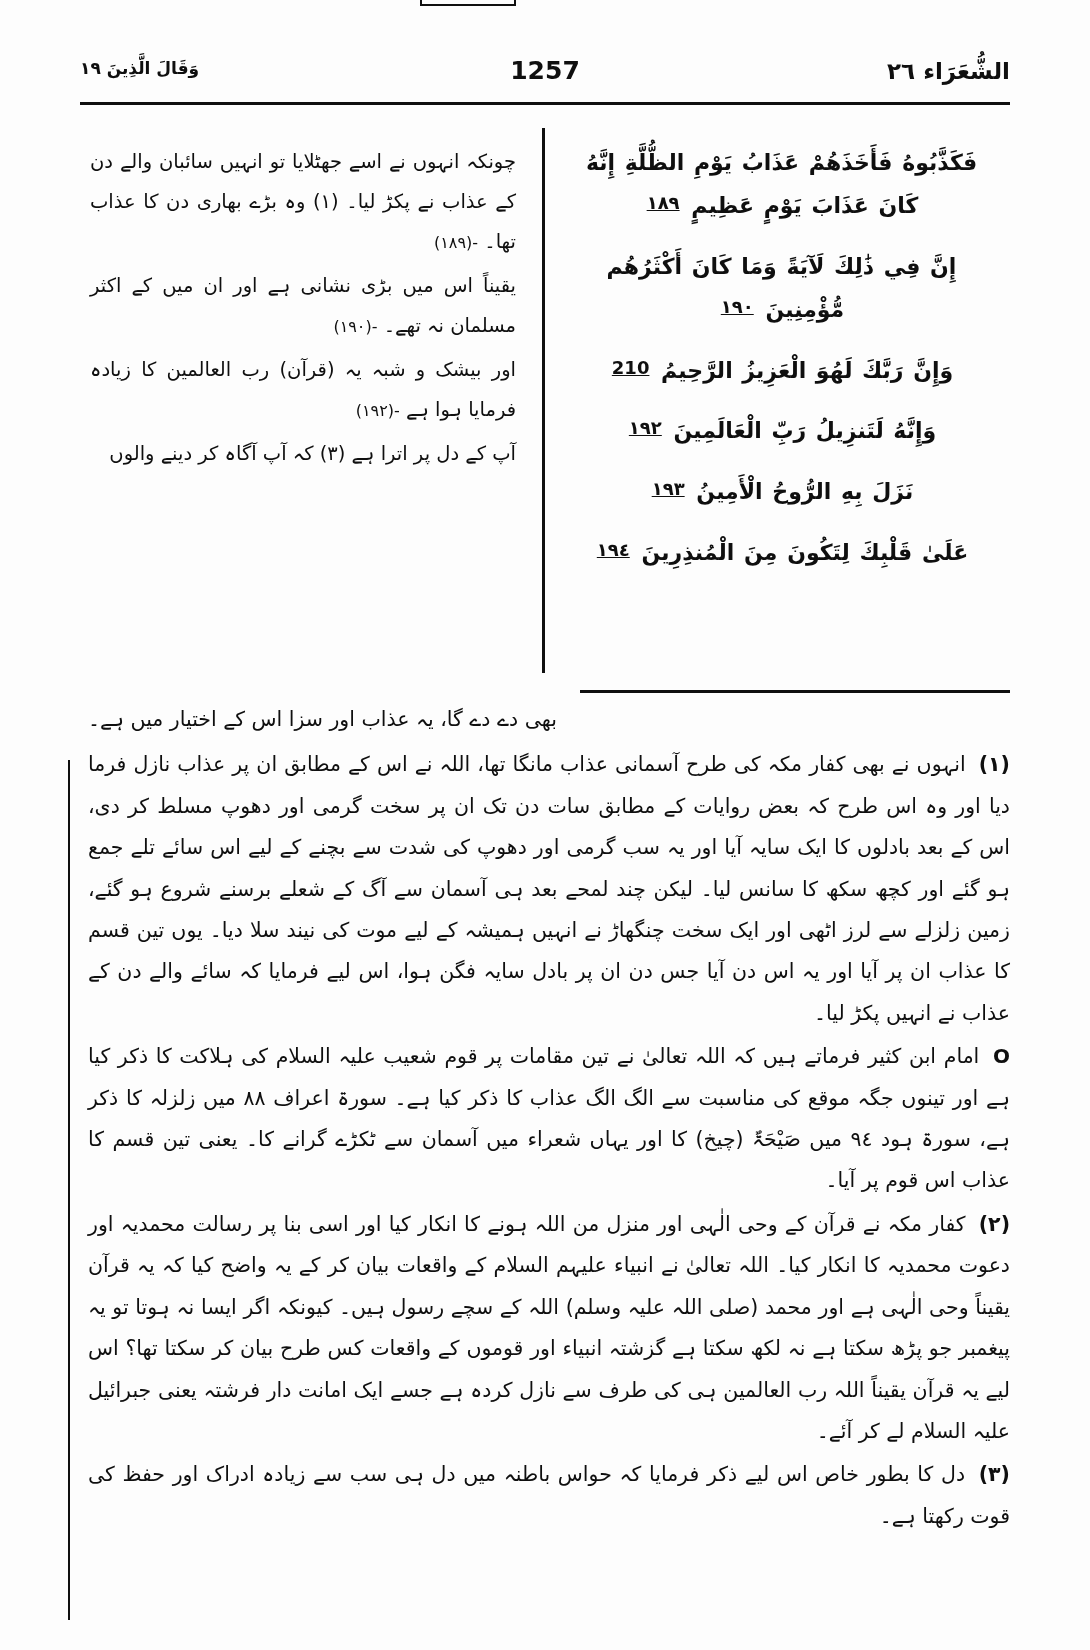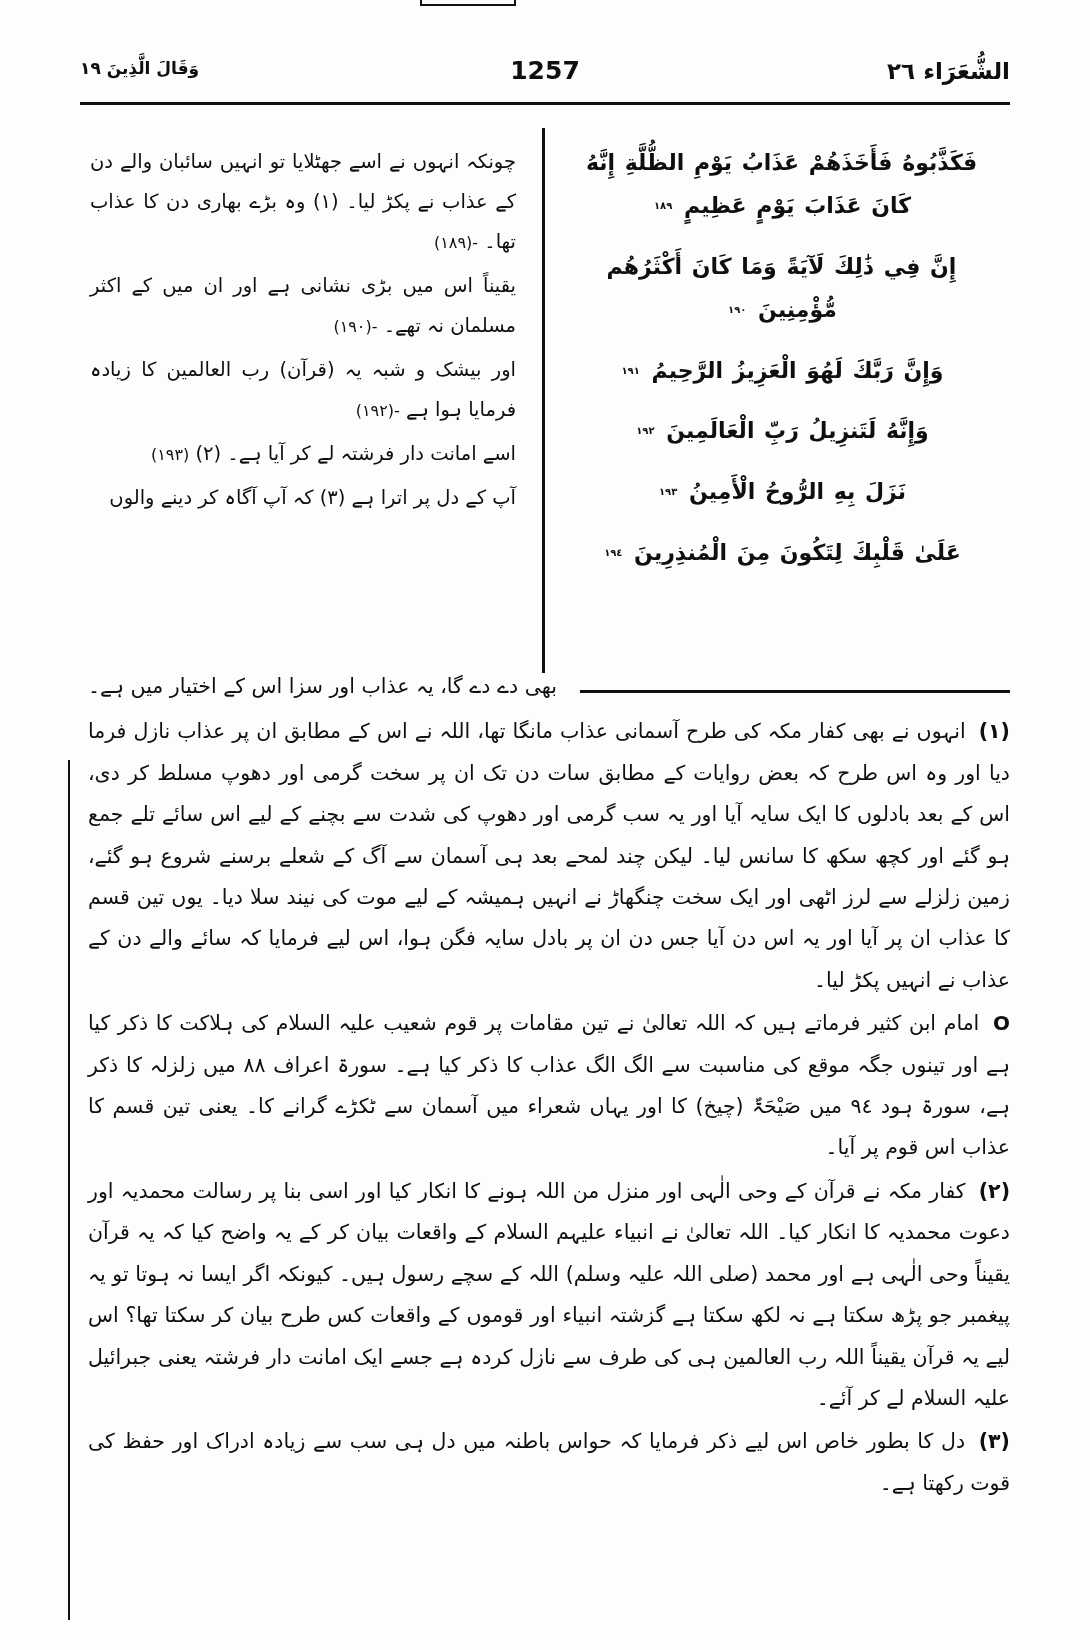--- a/index.html
+++ b/index.html
@@ -102,23 +102,24 @@
 
   .ayah {
     font-size: 22px;
     line-height: 1.95;
     margin-bottom: 18px;
     white-space: normal;
     word-spacing: 2px;
     font-weight: 600;
   }
   .ayah .num {
-    font-size: 10px;
+    font-size: 18px;
     vertical-align: 4px;
     padding: 0 2px;
+    text-decoration: underline;
   }
 
   .trans-block {
     font-size: 19.5px;
     line-height: 2.05;
     margin-bottom: 4px;
     text-align: justify;
     text-align-last: right;
   }
   .trans-block.sm { font-size: 17.5px; line-height: 2.0; }
@@ -138,21 +139,21 @@
     top: 760px;
     left: 68px;
     width: 2px;
     height: 860px;
     background: #111;
   }
 
   
   .notes {
     position: absolute;
-    top: 666px;
+    top: 699px;
     left: 88px;
     right: 80px;
     direction: rtl;
     text-align: justify;
     text-align-last: right;
   }
   .note {
     font-size: 20.5px;
     line-height: 2.02;
     margin-bottom: 2px;
@@ -200,21 +201,21 @@
       <div class="ayah">
         <span>فَكَذَّبُوهُ فَأَخَذَهُمْ عَذَابُ يَوْمِ الظُّلَّةِ إِنَّهُ كَانَ عَذَابَ يَوْمٍ عَظِيمٍ</span>
         <span class="num">١٨٩</span>
       </div>
       <div class="ayah">
         <span>إِنَّ فِي ذَٰلِكَ لَآيَةً وَمَا كَانَ أَكْثَرُهُم مُّؤْمِنِينَ</span>
         <span class="num">١٩٠</span>
       </div>
       <div class="ayah">
         <span>وَإِنَّ رَبَّكَ لَهُوَ الْعَزِيزُ الرَّحِيمُ</span>
-        <span class="num">١٩١</span>
+        <span class="num">210</span>
       </div>
       <div class="ayah">
         <span>وَإِنَّهُ لَتَنزِيلُ رَبِّ الْعَالَمِينَ</span>
         <span class="num">١٩٢</span>
       </div>
       <div class="ayah">
         <span>نَزَلَ بِهِ الرُّوحُ الْأَمِينُ</span>
         <span class="num">١٩٣</span>
       </div>
       <div class="ayah">
@@ -228,24 +229,20 @@
         <span>چونکہ انہوں نے اسے جھٹلایا تو انہیں سائبان والے دن کے عذاب نے پکڑ لیا۔ (١) وہ بڑے بھاری دن کا عذاب تھا۔</span>
         <span class="vnum">-(١٨٩)</span>
       </div>
       <div class="trans-block">
         <span>یقیناً اس میں بڑی نشانی ہے اور ان میں کے اکثر مسلمان نہ تھے۔</span>
         <span class="vnum">-(١٩٠)</span>
       </div>
       <div class="trans-block">
         <span>اور بیشک و شبہ یہ (قرآن) رب العالمین کا زیادہ فرمایا ہوا ہے</span>
         <span class="vnum">-(١٩٢)</span>
-      </div>
-      <div class="trans-block">
-        <span>اسے امانت دار فرشتہ لے کر آیا ہے۔ (٢)</span>
-        <span class="vnum">(١٩٣)</span>
       </div>
       <div class="trans-block">
         <span>آپ کے دل پر اترا ہے (٣) کہ آپ آگاہ کر دینے والوں</span>
         <span class="vnum"></span>
       </div>
     </div>
   </div>
 
   <div class="foot-rule"></div>
   <div class="side-rule"></div>

